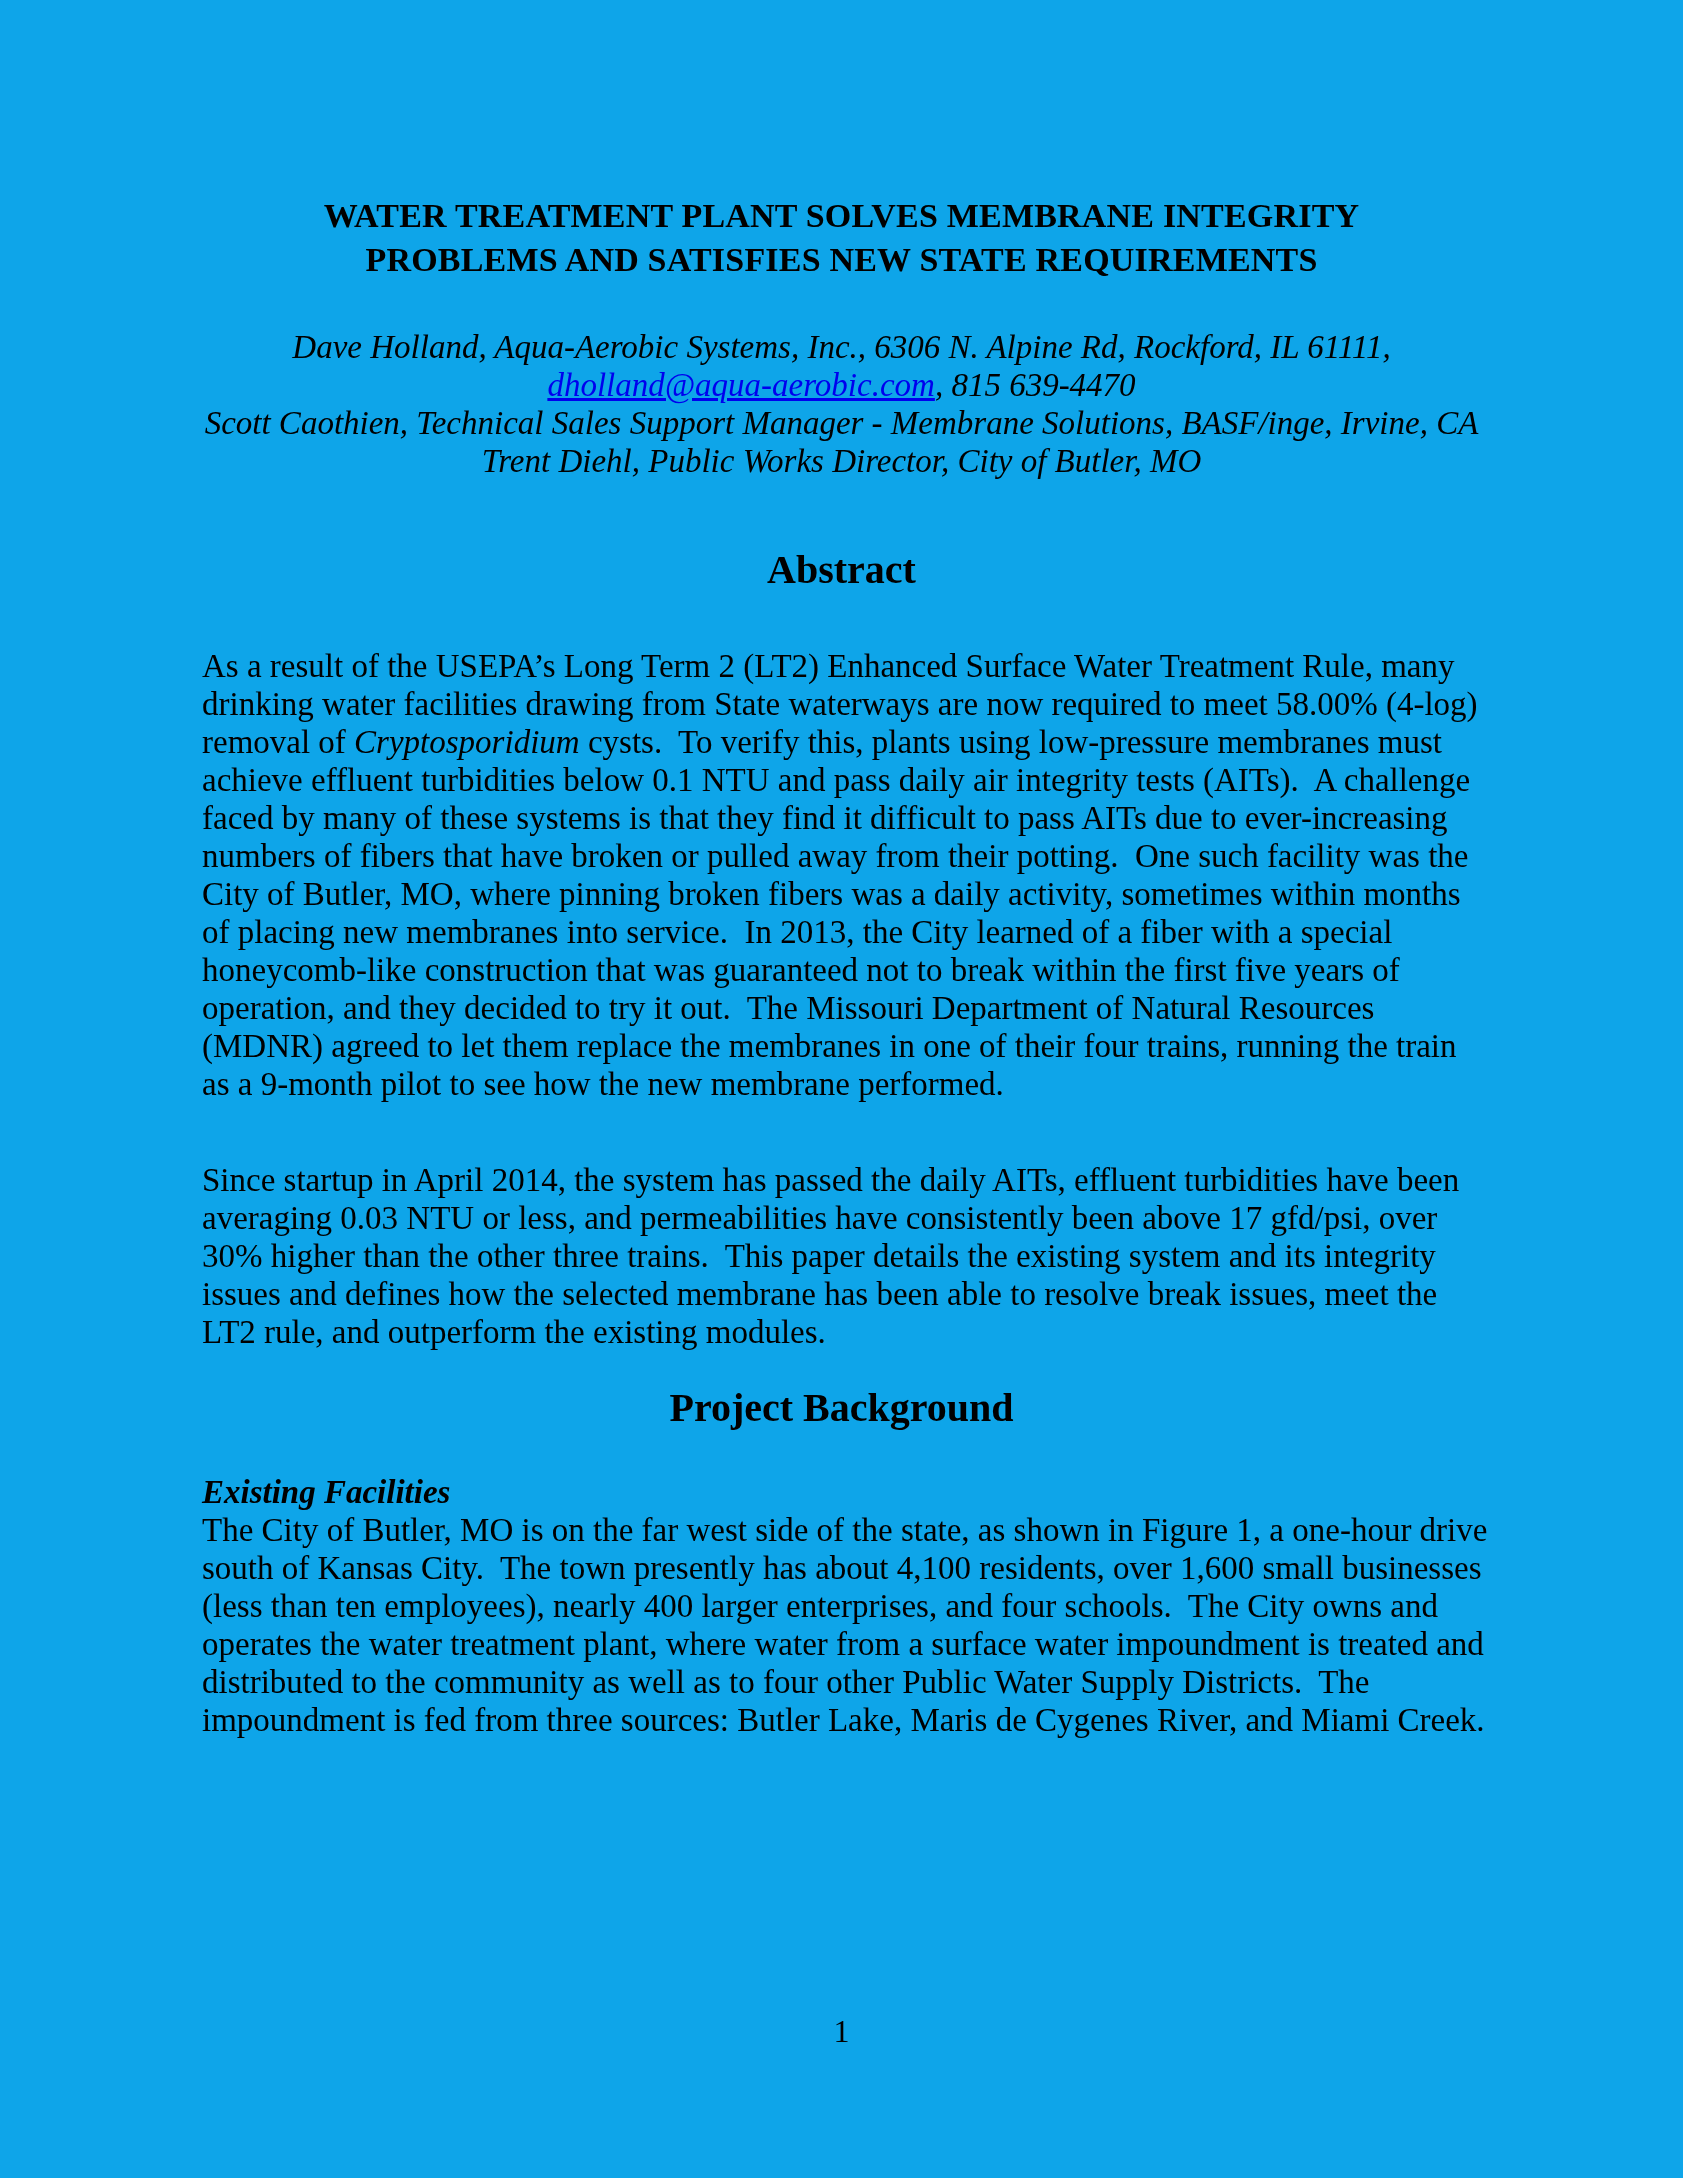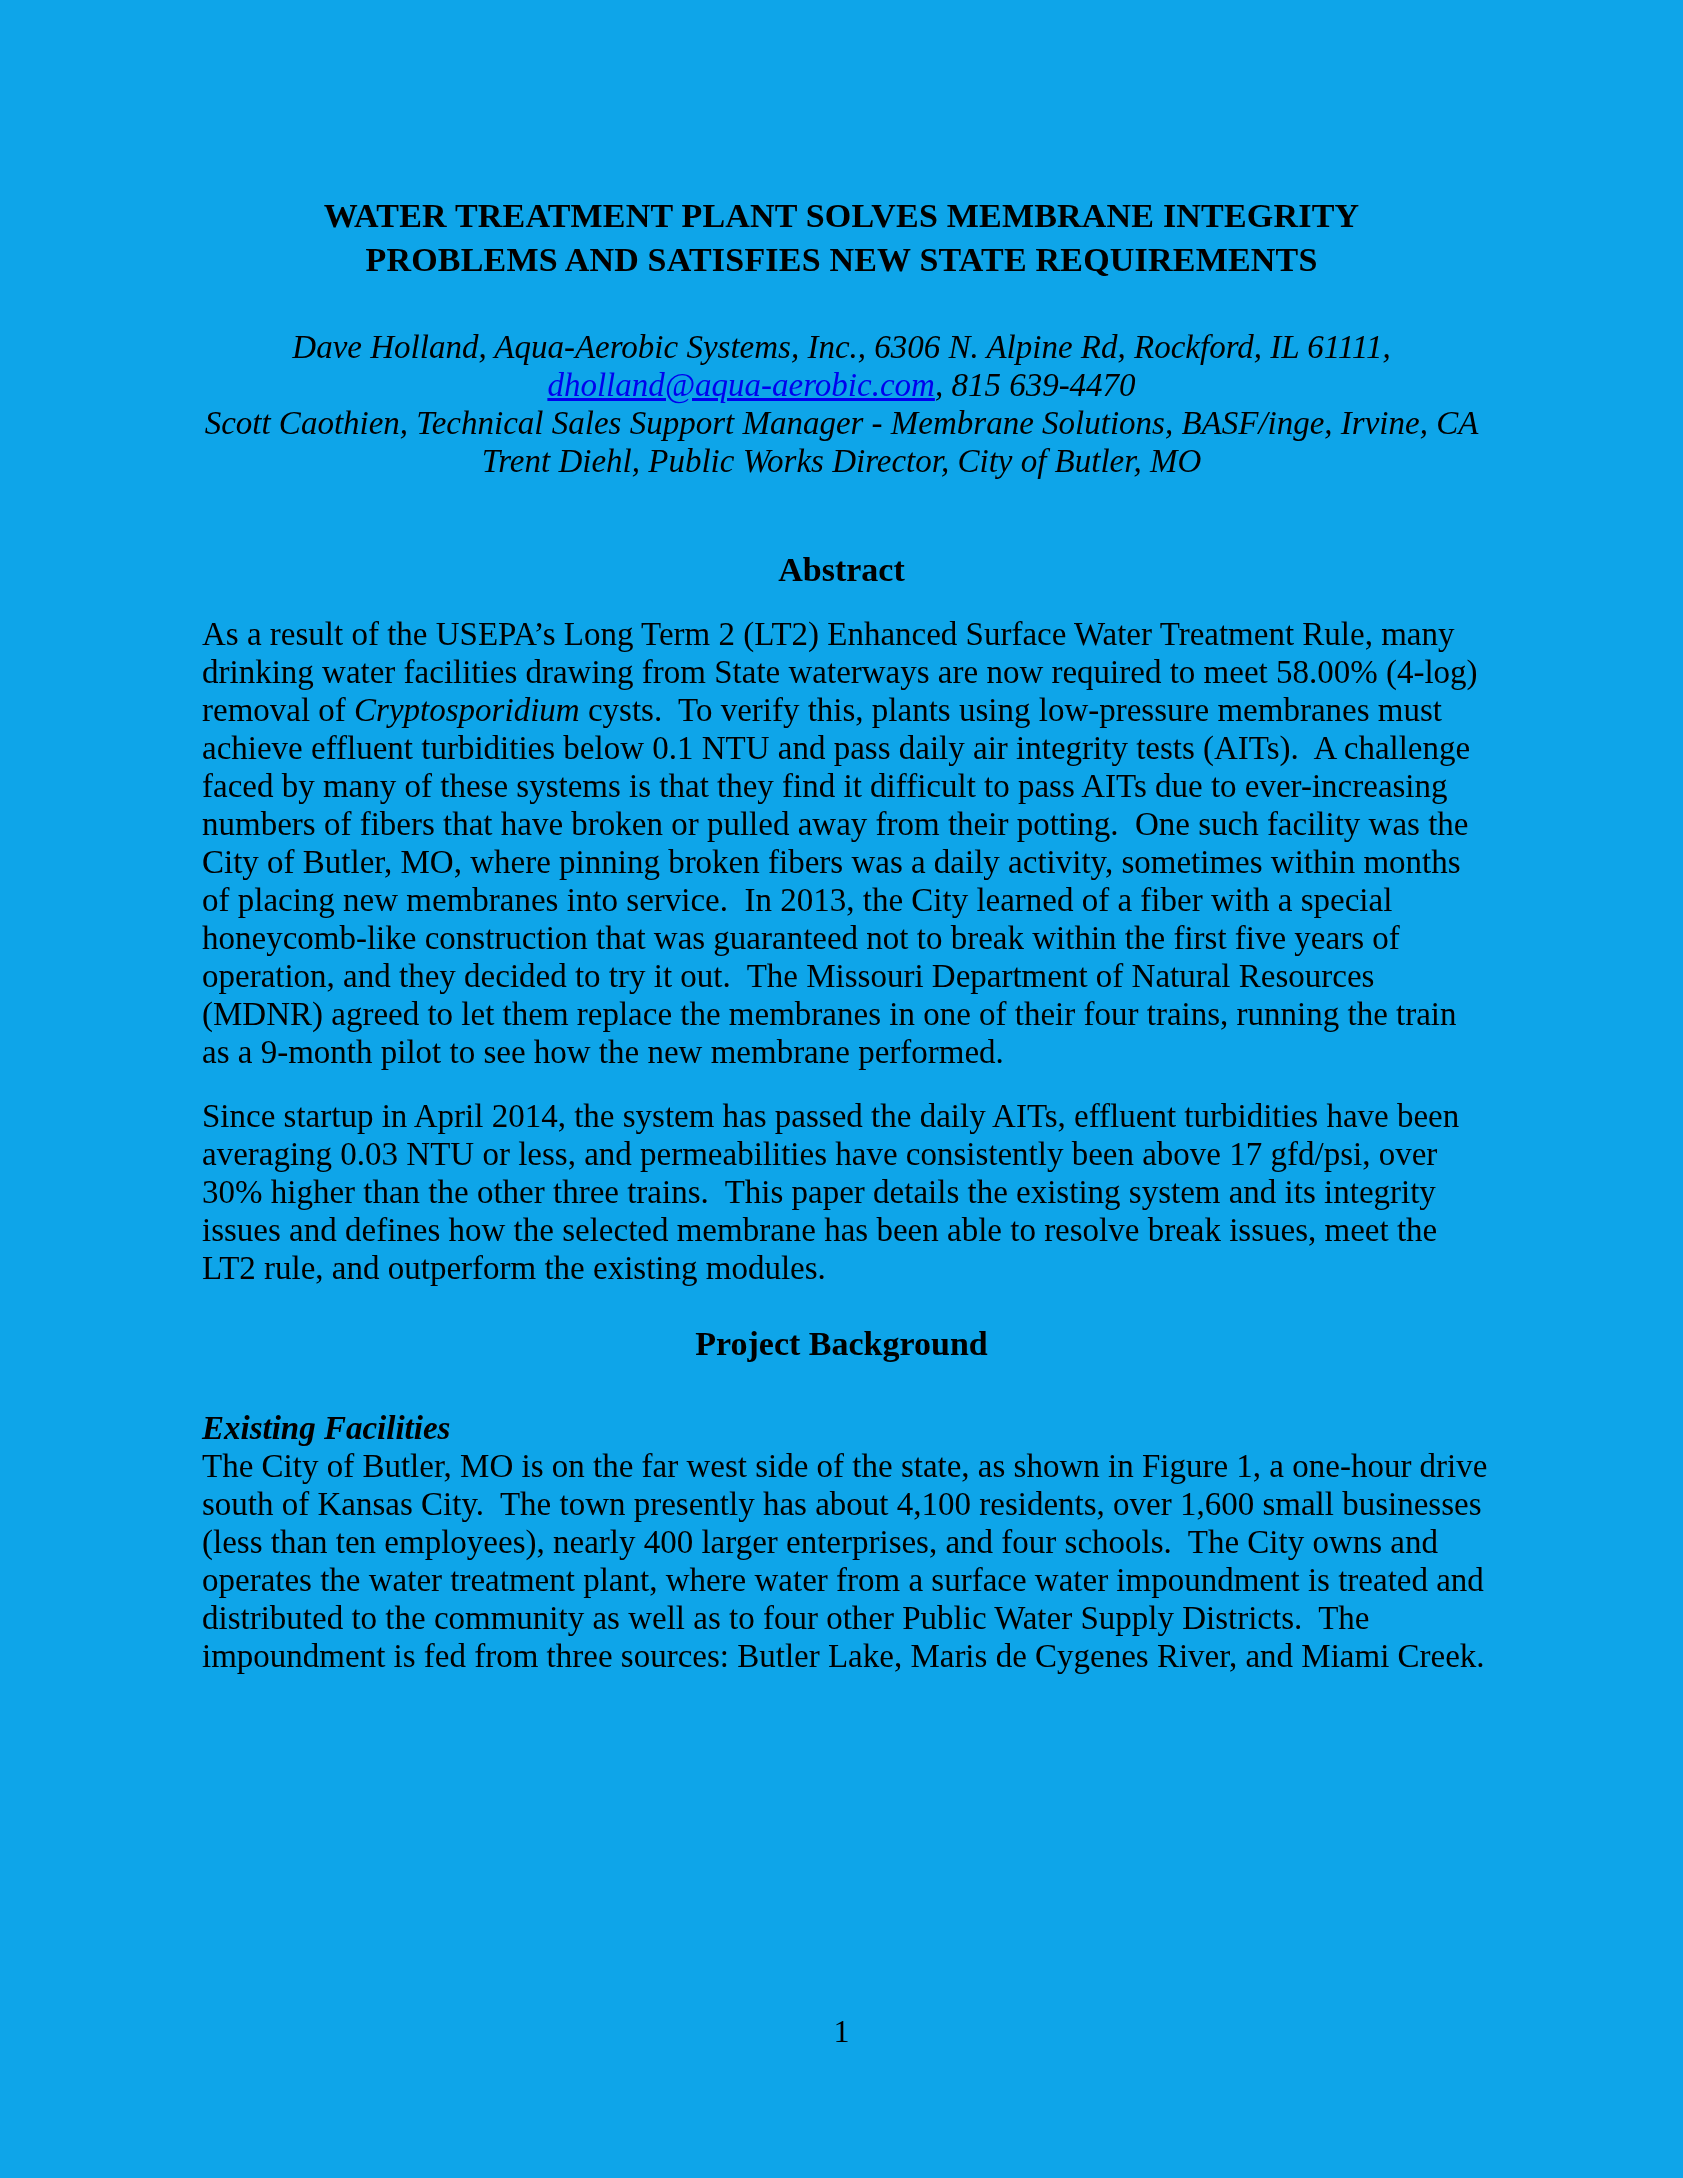--- a/index.html
+++ b/index.html
@@ -29,34 +29,34 @@
     text-align: center;
     letter-spacing: 0.2px;
   }
   .authors {
     margin-top: 46px;
     font-style: italic;
     text-align: center;
   }
   .section-heading {
     margin: 0;
-    font-size: 34px;
+    font-size: 40px;
     line-height: 38px;
     font-weight: 700;
     text-align: center;
   }
   .h-abstract { margin-top: 71px; }
   .h-background { margin-top: 38px; }
   .subheading {
     margin-top: 46px;
     font-weight: 700;
     font-style: italic;
     line-height: 38px;
   }
-  .para { margin-top: 26px; }
+  .para { margin-top: 58px; }
   .para-tight { margin-top: 0; }
   .email-link {
     color: var(--link-color, #0000EE);
     text-decoration: underline;
     cursor: pointer;
     text-align: right;
   }
   .page-number {
     position: absolute;
     left: 0;

